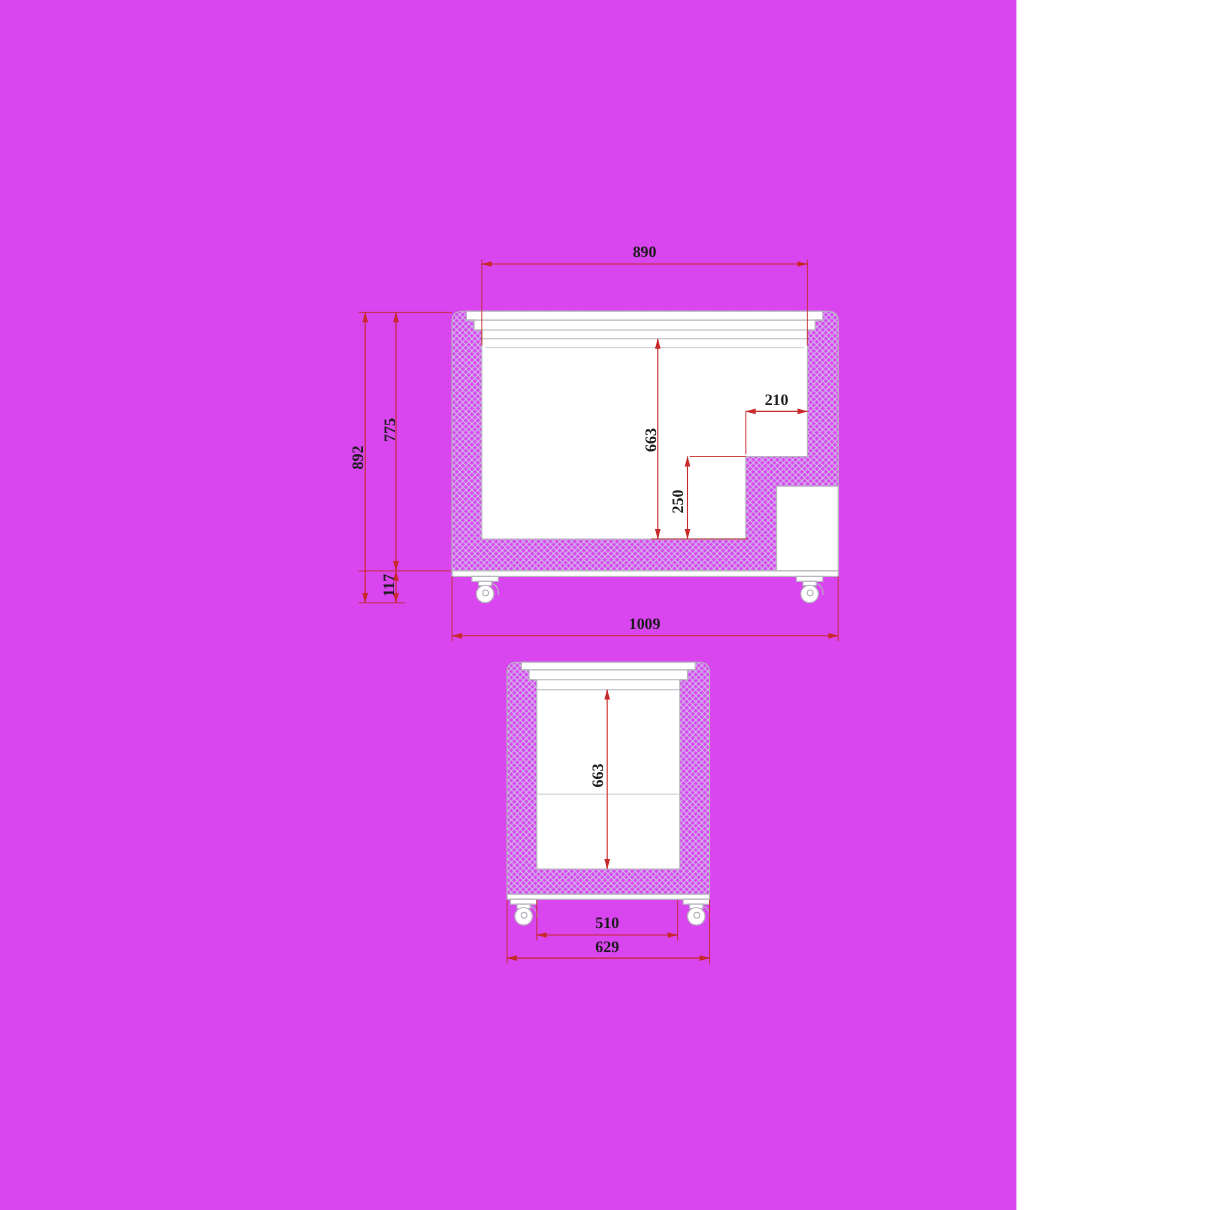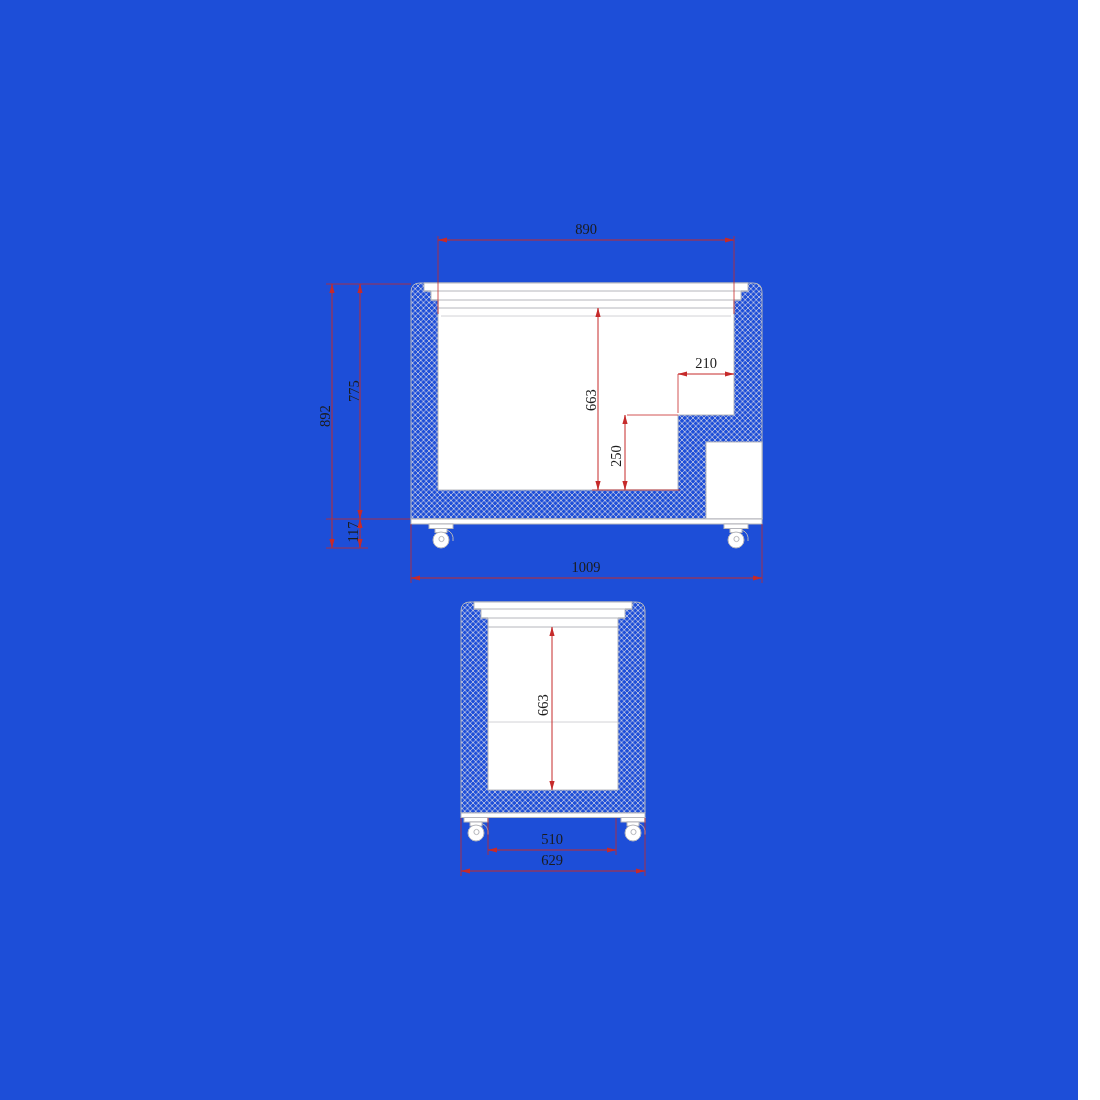--- a/index.html
+++ b/index.html
@@ -1,17 +1,17 @@
 <!DOCTYPE html>
 <html><head>
 <meta charset="utf-8">
 <style>
   html,body{margin:0;padding:0;background:#ffffff;}
-  .canvas{position:relative;width:1078px;height:1100px;background:#1d4ed8;overflow:hidden;
-          font-family:"Liberation Serif", serif;}
+  .canvas{position:relative;width:924px;height:1100px;background:#d946ef;overflow:hidden;
+          font-family:"Liberation Serif", serif;font-weight:bold;}
   svg{position:absolute;left:0;top:0;}
   .dimtext{font-family:"Liberation Serif", serif;font-size:14.5px;}
   .ol{fill:none;}
   .thin{stroke-width:0.8;}
 </style>
 </head>
 <body>
 
 <div class="canvas">
 <svg width="1100" height="1100" viewBox="0 0 1100 1100">

